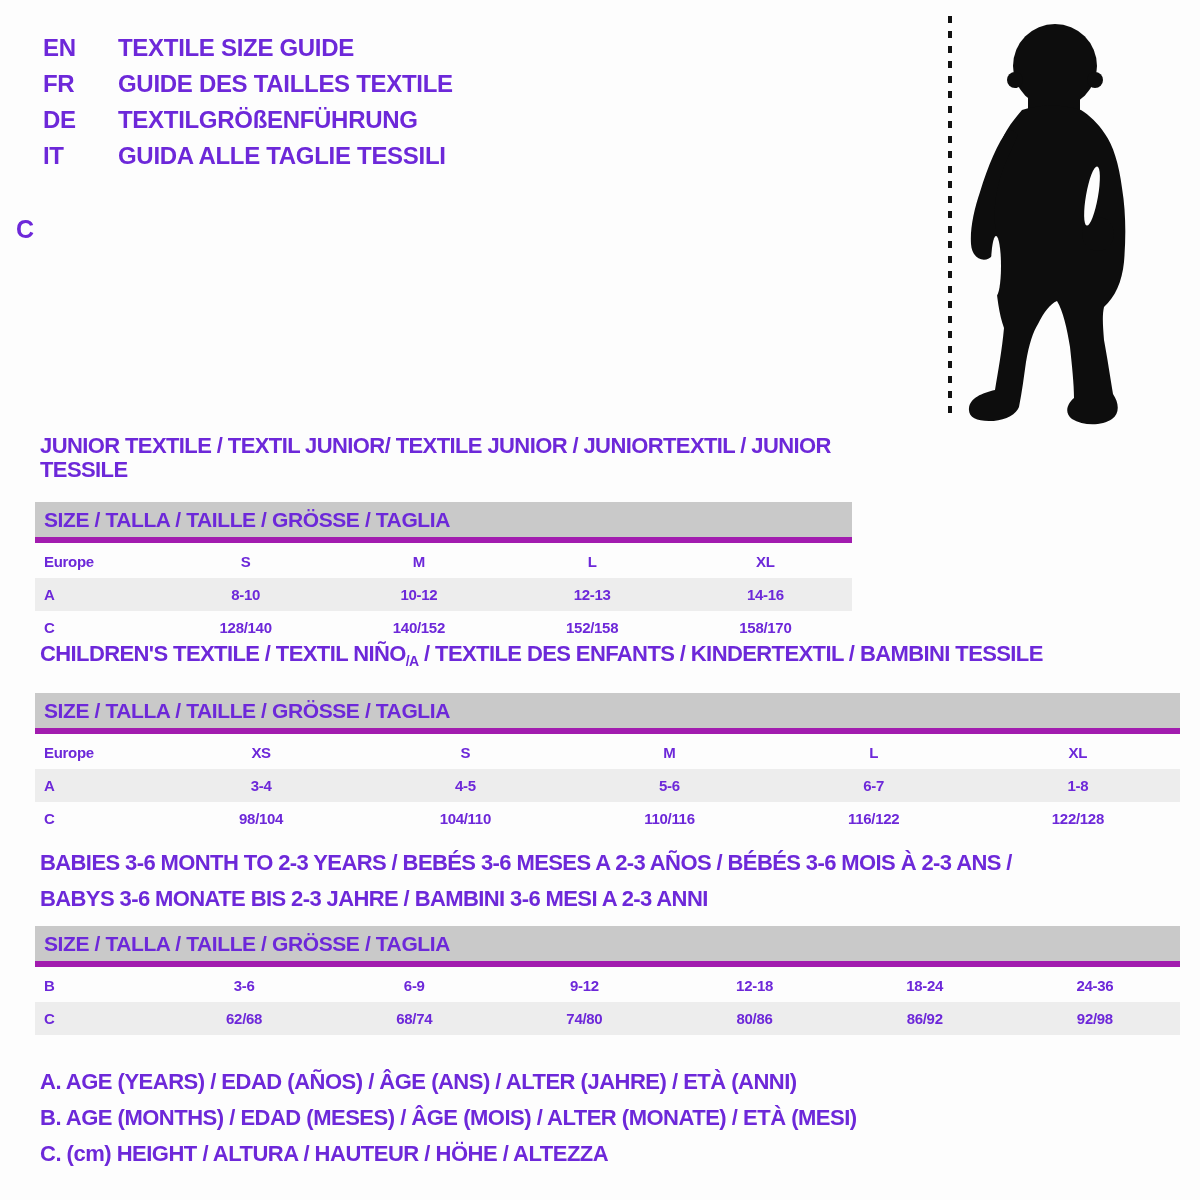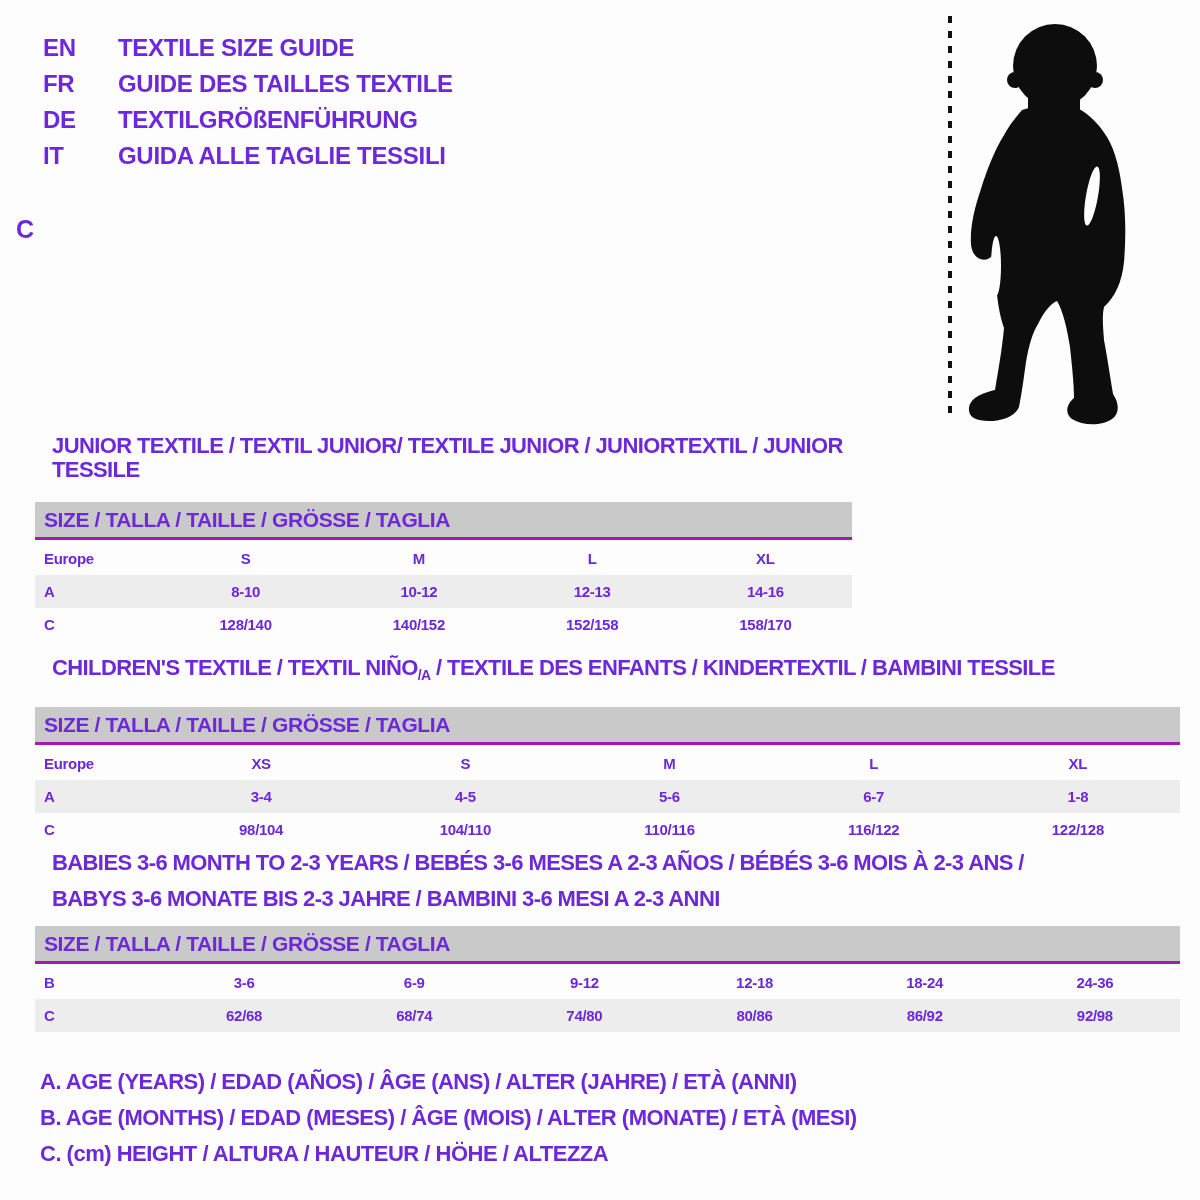--- a/index.html
+++ b/index.html
@@ -10,27 +10,27 @@
   
   .lang-header{position:absolute;left:43px;top:30px;}
   .lang-row{display:flex;line-height:36px;font-size:24px;letter-spacing:-0.3px;}
   .lang-code{width:75px;}
   .c-label{position:absolute;left:16px;top:215px;font-size:25px;}
   .dash-line{position:absolute;left:947px;top:16px;}
   .toddler{position:absolute;left:962px;top:14px;}
   
   .size-section{position:absolute;left:35px;}
   #sec-junior{top:434px;width:817px;}
-  #sec-children{top:656px;width:1145px;}
+  #sec-children{top:642px;width:1145px;}
   #sec-babies{top:845px;width:1145px;}
-  .section-title{font-size:22px;line-height:24px;margin:0 0 20px 17px;letter-spacing:-0.6px;}
+  .section-title{font-size:22px;line-height:24px;margin:0 0 20px 5px;letter-spacing:-0.6px;}
   .section-title .title-sub{font-size:14px;}
   #sec-babies .section-title{line-height:36px;margin-bottom:9px;}
   #sec-babies .section-title span{display:block;}
-  .size-bar{height:35px;line-height:35px;background:#c9c9c9;border-bottom:3px solid #a21caf;
+  .size-bar{height:35px;line-height:35px;background:#c9c9c9;border-bottom:6px solid #a21caf;
     padding-left:9px;font-size:21px;letter-spacing:-0.4px;}
   table{width:100%;border-collapse:collapse;table-layout:fixed;margin-top:2px;
     font-size:15px;font-weight:bold;}
   td{height:33px;text-align:center;vertical-align:middle;letter-spacing:-0.3px;padding:0;}
   td.row-label{width:115px;text-align:left;padding-left:9px;}
   tr.shaded{background:#ededed;}
   
   .legend{position:absolute;left:40px;top:1064px;}
   .legend p{margin:0;line-height:36px;font-size:22px;letter-spacing:-0.5px;}
 </style>

